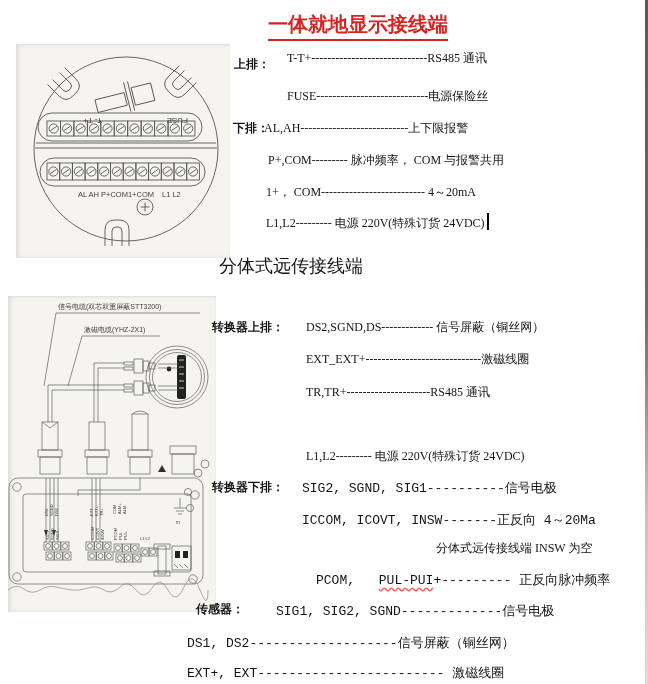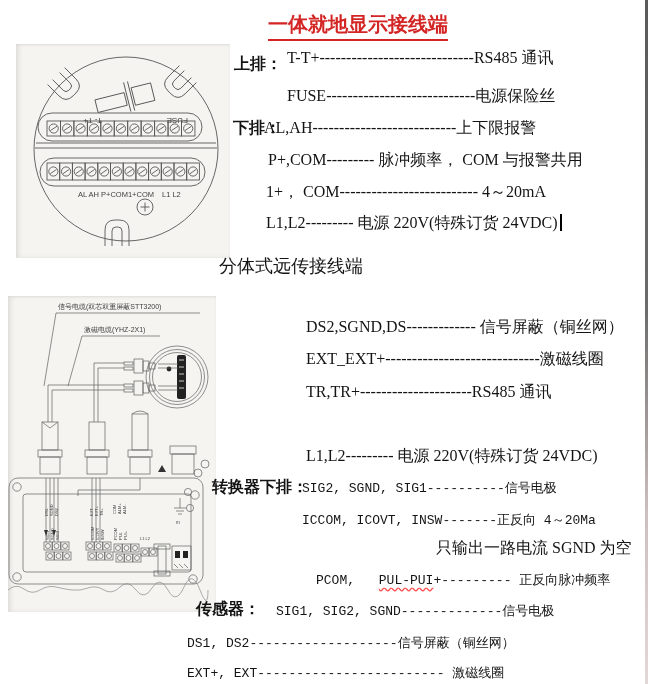--- a/index.html
+++ b/index.html
@@ -2,21 +2,21 @@
 <html><head>
 <meta charset="utf-8">
 <style>
   html,body{margin:0;padding:0;}
   .page{position:relative;width:648px;height:684px;background:#ffffff;overflow:hidden;
         font-family:"Liberation Serif","DejaVu Serif",serif;color:#141414;}
   .edge{position:absolute;right:0;top:0;width:3px;height:100%;
         background:linear-gradient(#5a5a5a 0%,#6b6b6b 45%,#cdbfbf 75%,#e3d8d8 100%);}
   .title{position:absolute;left:268px;top:11px;font-size:20px;font-weight:bold;
          color:#d42525;border-bottom:2px solid #d42525;padding-bottom:1px;white-space:pre;}
-  .line{position:absolute;font-size:16px;line-height:20px;white-space:pre;}
+  .line{position:absolute;font-size:12px;line-height:20px;white-space:pre;}
   .lbl{font-family:"Liberation Sans","DejaVu Sans",sans-serif;font-weight:700;}
   .mono{font-family:"Liberation Mono","DejaVu Sans Mono",monospace;font-size:13px;}
   .h2{position:absolute;left:219px;top:254px;font-size:18px;white-space:pre;text-align:right;}
   .wavy{text-decoration:underline;text-decoration-style:wavy;text-decoration-color:#ff5050;
         text-decoration-skip-ink:none;text-underline-offset:3px;margin-left:16px;}
   .caret{display:inline-block;width:2px;height:17px;background:#000;vertical-align:-3px;margin-left:2px;}
   .scan{position:absolute;background:#f5f4f0;box-shadow:inset 3px 0 4px rgba(90,90,90,.12), inset 0 1px 2px rgba(90,90,90,.08);}
   .d1{left:16px;top:44px;width:214px;height:214px;}
   .d2{left:8px;top:296px;width:208px;height:316px;}
   .scan svg{display:block;}
@@ -270,28 +270,29 @@
         <text transform="translate(109,244) rotate(-90)">PCOM</text>
         <text transform="translate(114,244) rotate(-90)">PUL</text>
         <text transform="translate(119,244) rotate(-90)">PUI+</text>
         <text x="132" y="244">L1 L2</text>
       </g>
 
       <path stroke="#8a8a8a" d="M0,294 q8,-7 16,-1 t16,1 t16,-3 t16,3 t16,-2 t16,2 t16,-3 t16,3 t16,-2 t16,2 t16,-3 t16,3 t8,0"></path>
     </svg>
   </div>
 
+  <div class="line lbl" style="left:212px;top:317px">转换器上排：</div>
   <div class="line" style="left:306px;top:317px">DS2,SGND,DS------------- 信号屏蔽（铜丝网）</div>
   <div class="line" style="left:306px;top:349px">EXT_EXT+-----------------------------激磁线圈</div>
   <div class="line" style="left:306px;top:382px">TR,TR+---------------------RS485 通讯</div>
   <div class="line" style="left:306px;top:446px">L1,L2--------- 电源 220V(特殊订货 24VDC)</div>
 
   <div class="line lbl" style="left:212px;top:477px">转换器下排：</div>
   <div class="line mono" style="left:302px;top:479px">SIG2, SGND, SIG1----------信号电极</div>
   <div class="line mono" style="left:302px;top:511px">ICCOM, ICOVT, INSW-------正反向 4～20Ma</div>
-  <div class="line" style="left:436px;top:538px">只输出一路电流 SGND 为空</div>
+  <div class="line" style="left:436px;top:538px">分体式远传接线端 INSW 为空</div>
   <div class="line mono" style="left:316px;top:571px"><span>PCOM, </span><span class="wavy">PUL-PUI</span><span>+--------- 正反向脉冲频率</span></div>
 
   <div class="line lbl" style="left:196px;top:599px">传感器：</div>
   <div class="line mono" style="left:276px;top:602px">SIG1, SIG2, SGND-------------信号电极</div>
   <div class="line mono" style="left:187px;top:634px">DS1, DS2-------------------信号屏蔽（铜丝网）</div>
   <div class="line mono" style="left:187px;top:664px">EXT+, EXT------------------------ 激磁线圈</div>
 </div>
 
 </body></html>

